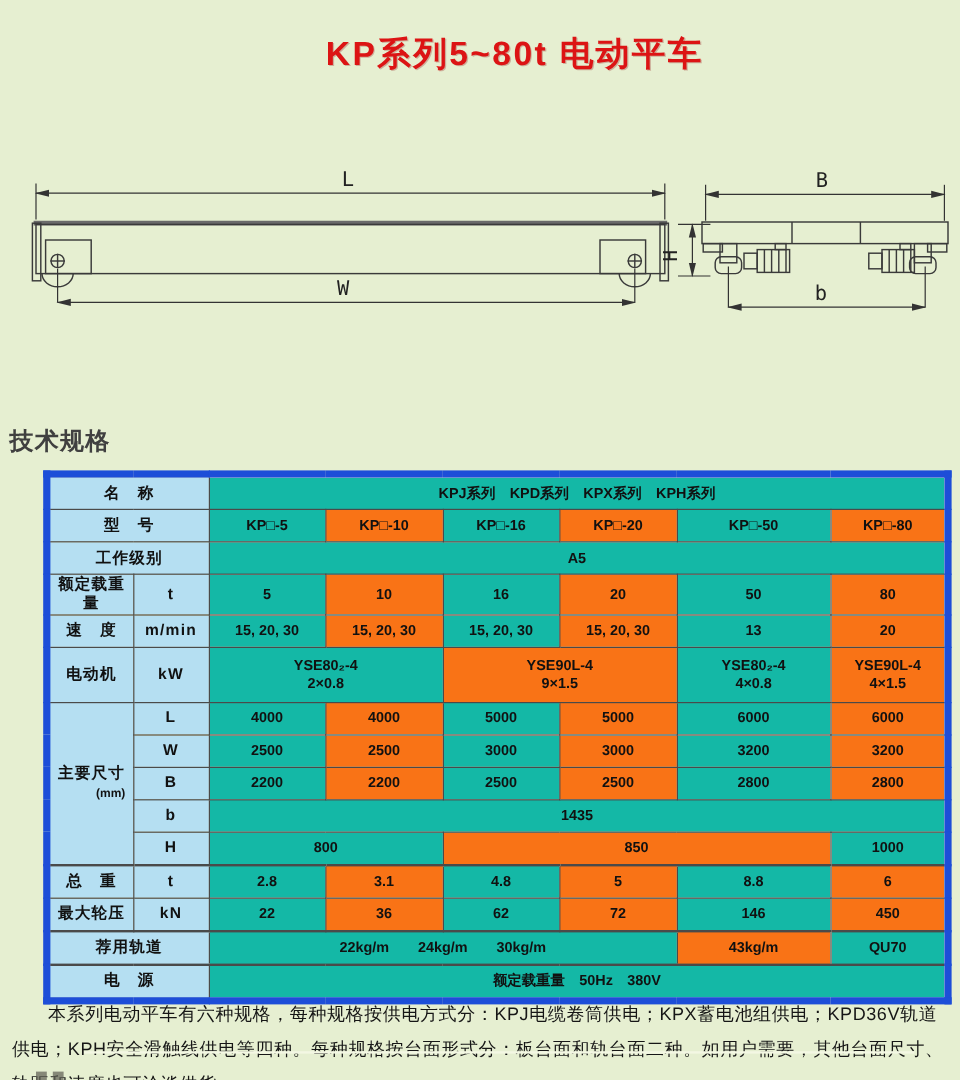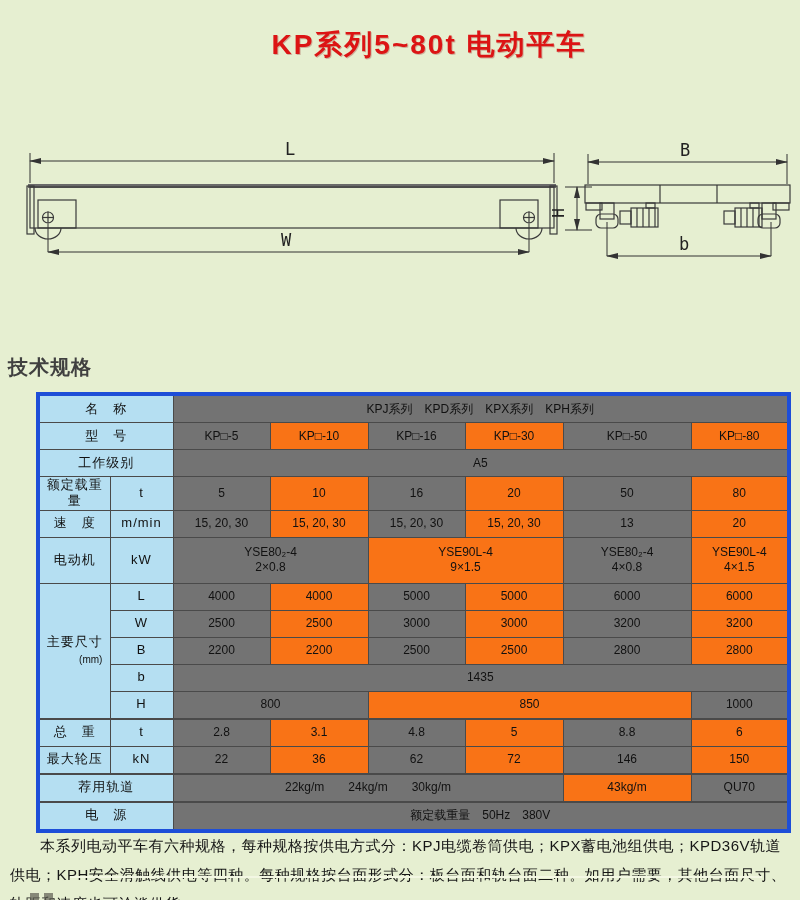--- a/index.html
+++ b/index.html
@@ -16,31 +16,31 @@
     padding-left:29px;
   }
   .drawing{position:absolute;top:130px;left:0;}
   .sec-head{
     position:absolute;top:354px;left:8px;
     font-size:20px;font-weight:bold;color:#404040;letter-spacing:1px;
   }
   table.spec{
     position:absolute;top:392px;left:36px;
     border-collapse:collapse;table-layout:fixed;width:751px;
-    border:4px solid #1d4ed8;
-    font-size:12px;font-weight:normal;color:#111;
+    border:6px solid #1d4ed8;
+    font-size:12px;font-weight:bold;color:#111;
   }
   table.spec td{
     border:1px solid #4a4a4a;text-align:center;vertical-align:middle;
     padding:0;height:26px;line-height:1.25;overflow:hidden;
   }
   table.spec tr.tall td{height:45px;}
   table.spec tr.thick td{border-top-width:2px;}
   td.lab{background:#b5dff2;font-size:13px;letter-spacing:1px;}
-  td.g{background:#737373;}
+  td.g{background:#14b8a6;}
   td.bl{background:#f97316;}
   .footer{
     position:absolute;top:816px;left:10px;width:780px;
     font-size:15px;line-height:29px;color:#161616;
     text-indent:2em;letter-spacing:.5px;
   }
   .faint-rule{
     position:absolute;top:876px;left:70px;width:692px;height:2px;
     background:#f3f7e3;
   }
@@ -150,21 +150,21 @@
   <tbody>
   <tr>
     <td class="lab" colspan="2">名　称</td>
     <td class="g" colspan="6">KPJ系列　KPD系列　KPX系列　KPH系列</td>
   </tr>
   <tr>
     <td class="lab" colspan="2">型　号</td>
     <td class="g">KP□-5</td>
     <td class="bl">KP□-10</td>
     <td class="g">KP□-16</td>
-    <td class="bl">KP□-30</td>
+    <td class="bl">KP□-20</td>
     <td class="g">KP□-50</td>
     <td class="bl">KP□-80</td>
   </tr>
   <tr>
     <td class="lab" colspan="2">工作级别</td>
     <td class="g" colspan="6">A5</td>
   </tr>
   <tr>
     <td class="lab">额定载重量</td>
     <td class="lab">t</td>
@@ -257,21 +257,21 @@
     <td class="bl">6</td>
   </tr>
   <tr>
     <td class="lab">最大轮压</td>
     <td class="lab">kN</td>
     <td class="g">22</td>
     <td class="bl">36</td>
     <td class="g">62</td>
     <td class="bl">72</td>
     <td class="g">146</td>
-    <td class="bl">150</td>
+    <td class="bl">450</td>
   </tr>
   <tr class="thick">
     <td class="lab" colspan="2">荐用轨道</td>
     <td class="g" colspan="4">22kg/m　　24kg/m　　30kg/m</td>
     <td class="bl">43kg/m</td>
     <td class="g">QU70</td>
   </tr>
   <tr class="thick">
     <td class="lab" colspan="2">电　源</td>
     <td class="g" colspan="6">额定载重量　50Hz　380V</td>

